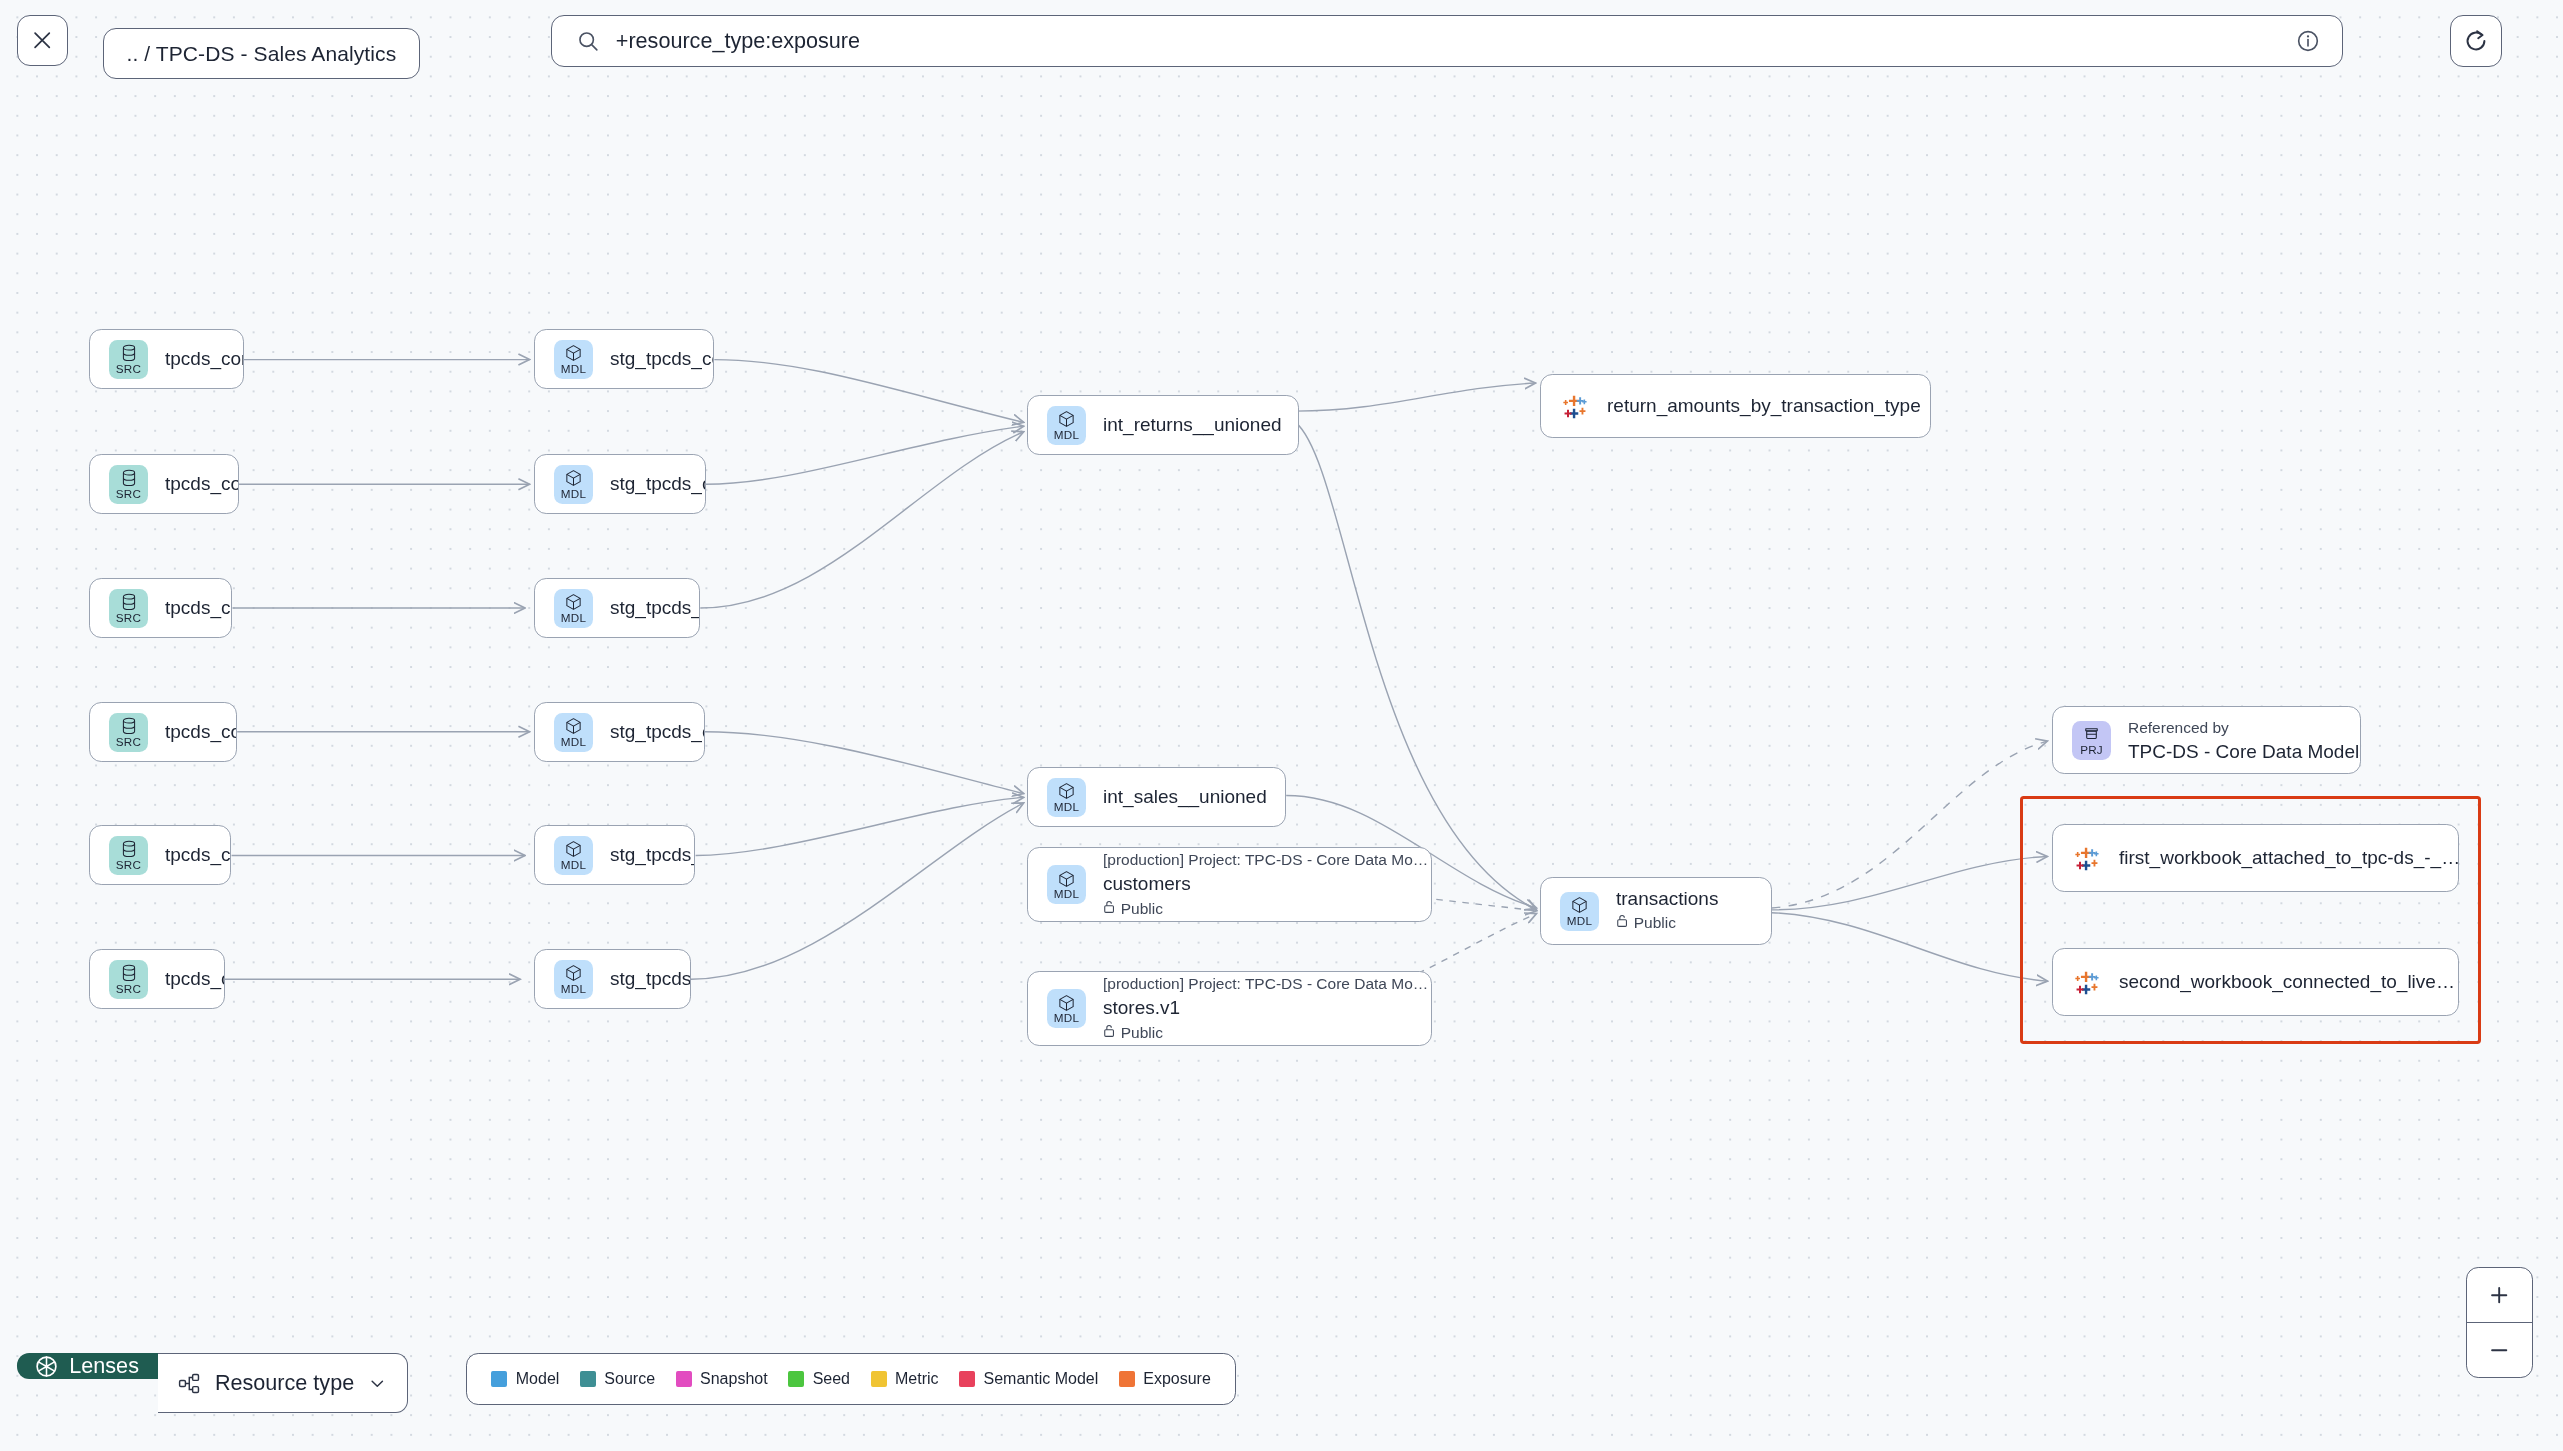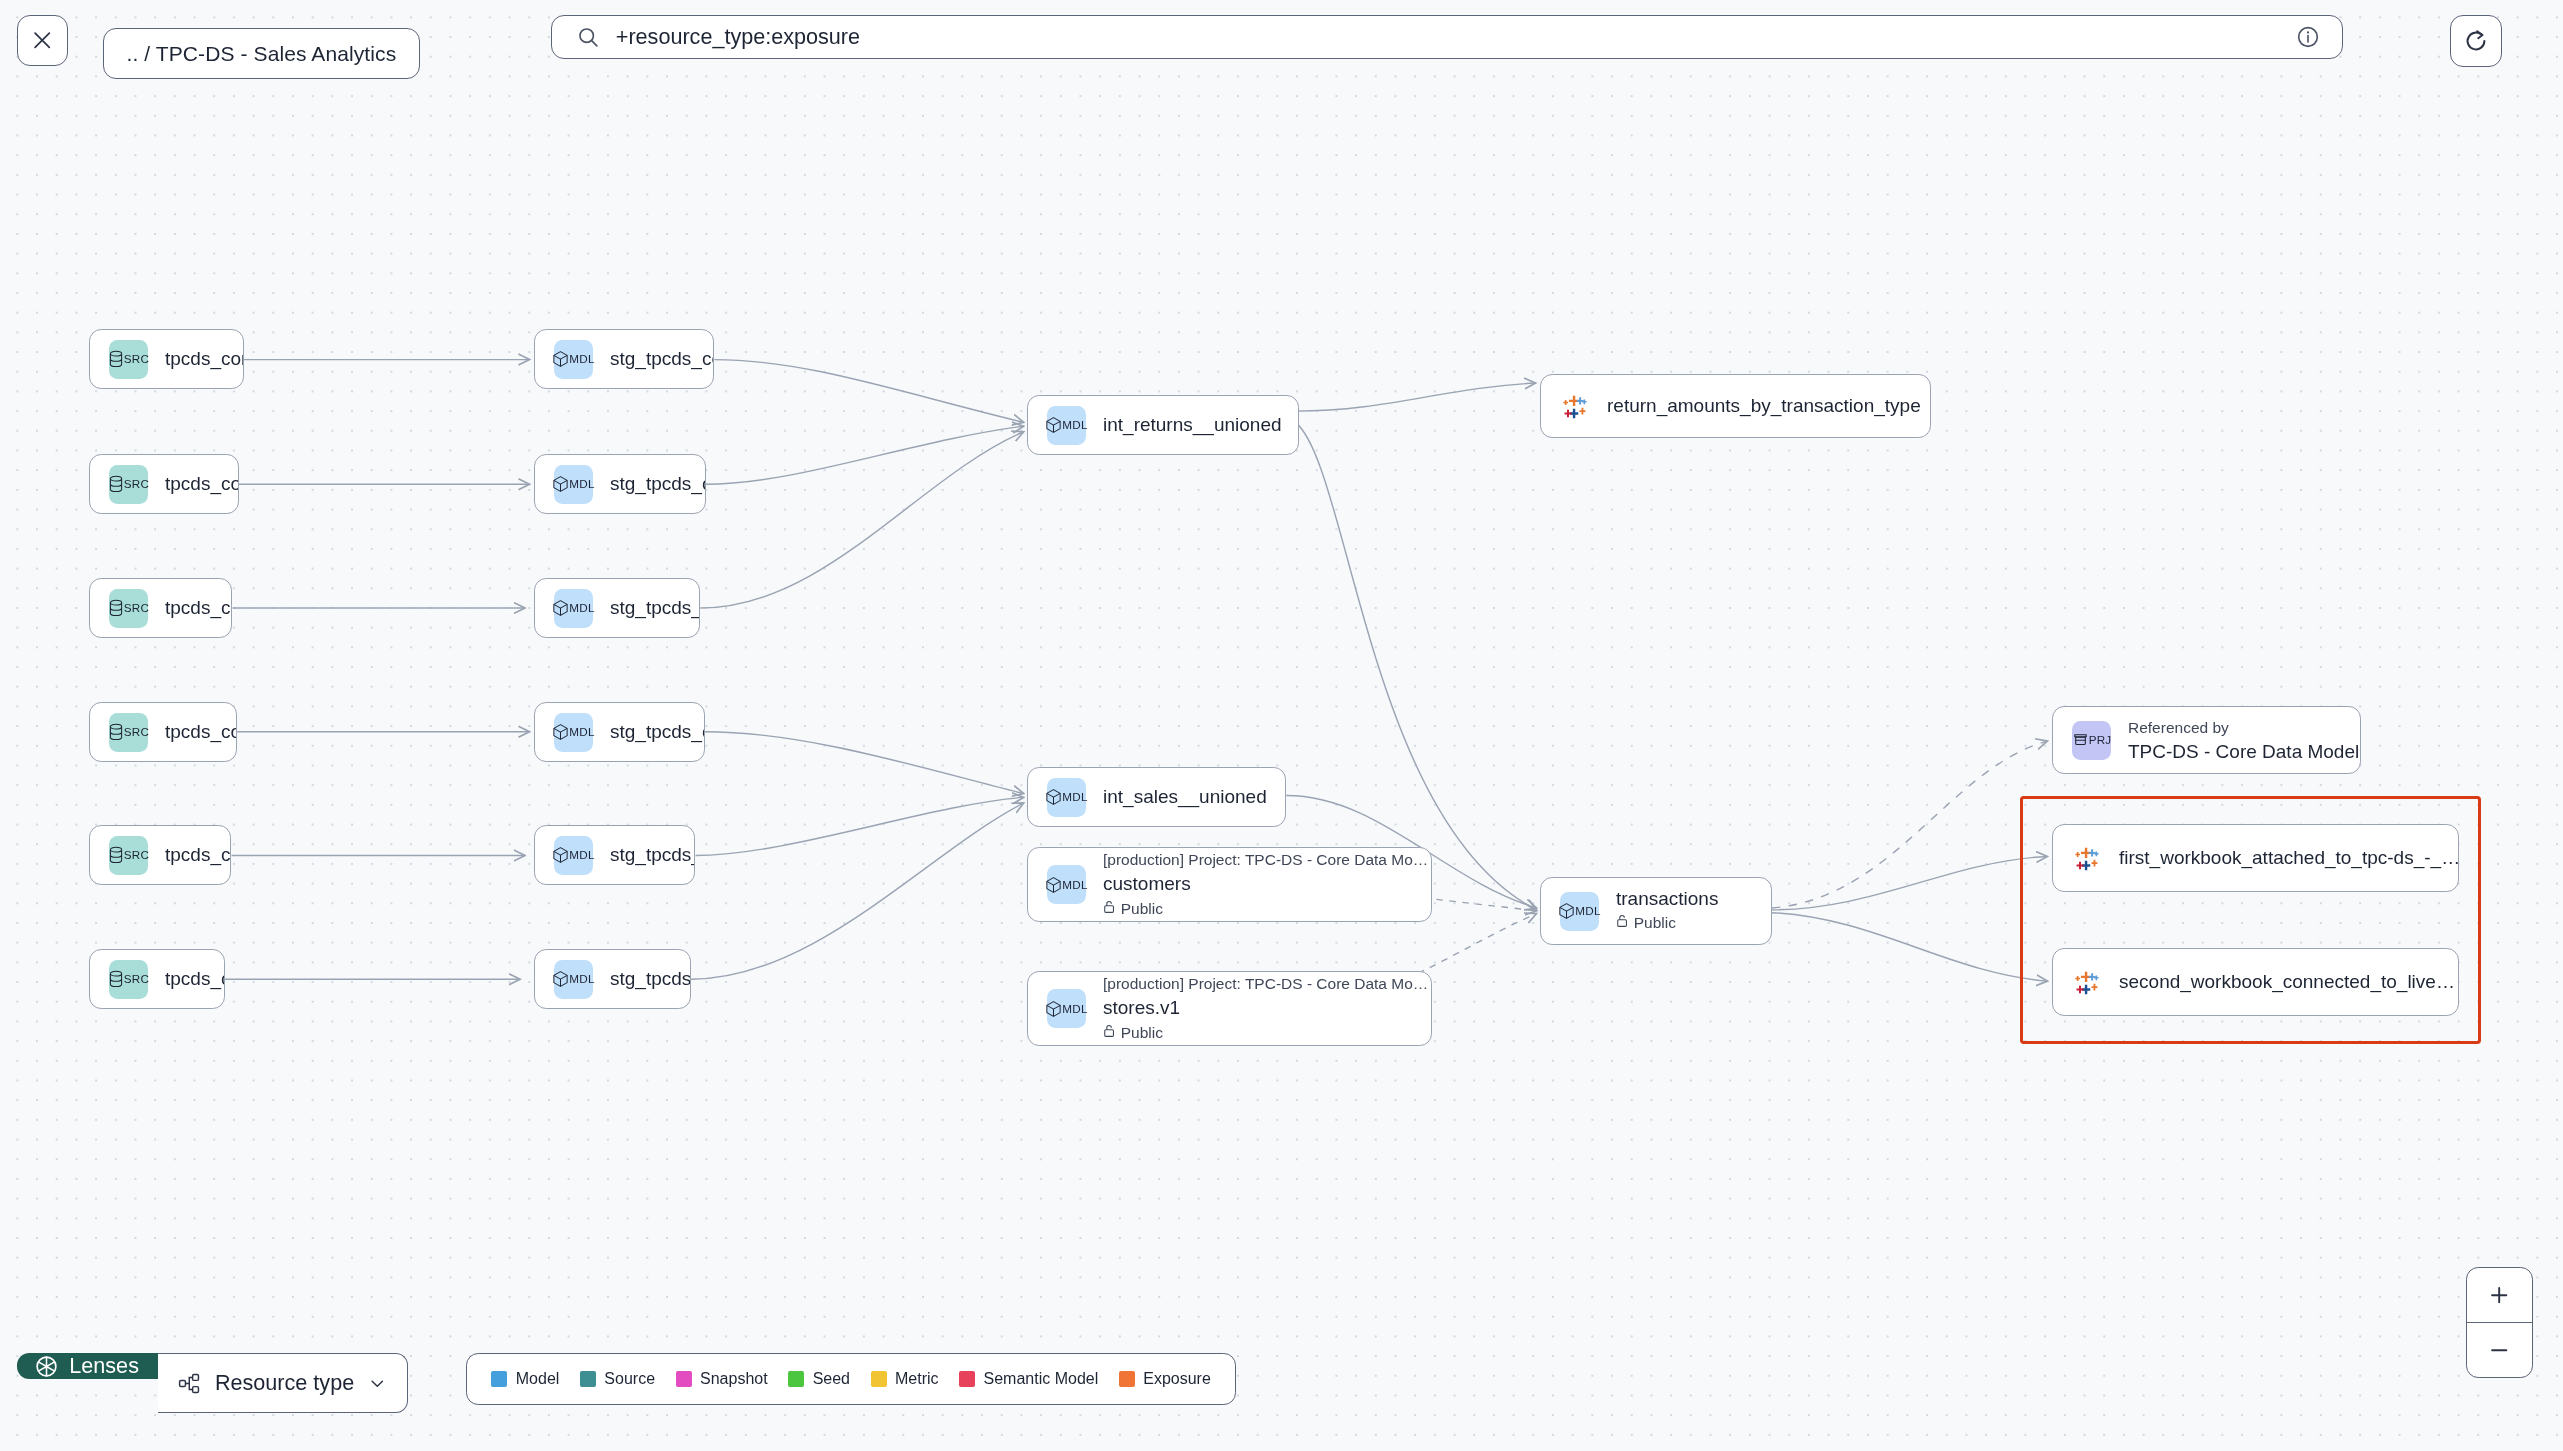--- a/index.html
+++ b/index.html
@@ -22,42 +22,42 @@
   .tb-btn {
     position: absolute; background: #ffffff; border: 1.5px solid #5c6478;
     border-radius: 13px; display: flex; align-items: center; justify-content: center;
   }
   #close-btn { left: 17px; top: 15px; width: 51px; height: 51px; }
   #breadcrumb-btn {
     left: 103px; top: 28px; height: 51px; padding: 0 22.5px;
     font-size: 21px; color: #1d2433; letter-spacing: 0.1px; white-space: nowrap;
   }
   #searchbar {
-    position: absolute; left: 551px; top: 15px; width: 1792px; height: 44px;
+    position: absolute; left: 551px; top: 15px; width: 1792px; height: 52px;
     background: #fff; border: 1.5px solid #5c6478; border-radius: 13px;
     display: flex; align-items: center; padding: 0 20.6px 0 24.4px; gap: 15px;
   }
   #search-text { font-size: 21.6px; color: #1d2433; flex: 1; }
   #refresh-btn { left: 2450px; top: 15px; width: 52px; height: 52px; }
   .ico { display: block; }
 
   
   #graph { position: absolute; left: 0; top: 111px; width: 2563px; height: 1219px; }
   #edges { position: absolute; left: 0; top: 0; width: 2563px; height: 1219px; pointer-events: none; }
 
   .node {
     position: absolute; background: #ffffff;
     border: 1.4px solid #9aa3b2; border-radius: 12.2px;
     display: flex; align-items: center; gap: 17px;
     padding: 0 19px; overflow: hidden;
   }
   .node.multi { align-items: center; }
   .badge {
     flex: 0 0 auto; width: 39px; height: 39px; border-radius: 8.4px;
-    display: flex; flex-direction: row; align-items: center; justify-content: center;
+    display: flex; flex-direction: column; align-items: center; justify-content: center;
     gap: 0px;
   }
   .badge .glyph { height: 19px; display:flex; align-items:center; }
   .badge .btxt { font-size: 11.7px; line-height: 11.2px; color: #1d2433; letter-spacing: 0.2px; font-weight: 400;}
   .badge-src { background: #a8ddd8; }
   .badge-mdl { background: #bfdffb; }
   .badge-prj { background: #c3c6f5; }
 
   .tableau-icon { flex: 0 0 auto; width: 30px; height: 28px; position: relative; }
 

